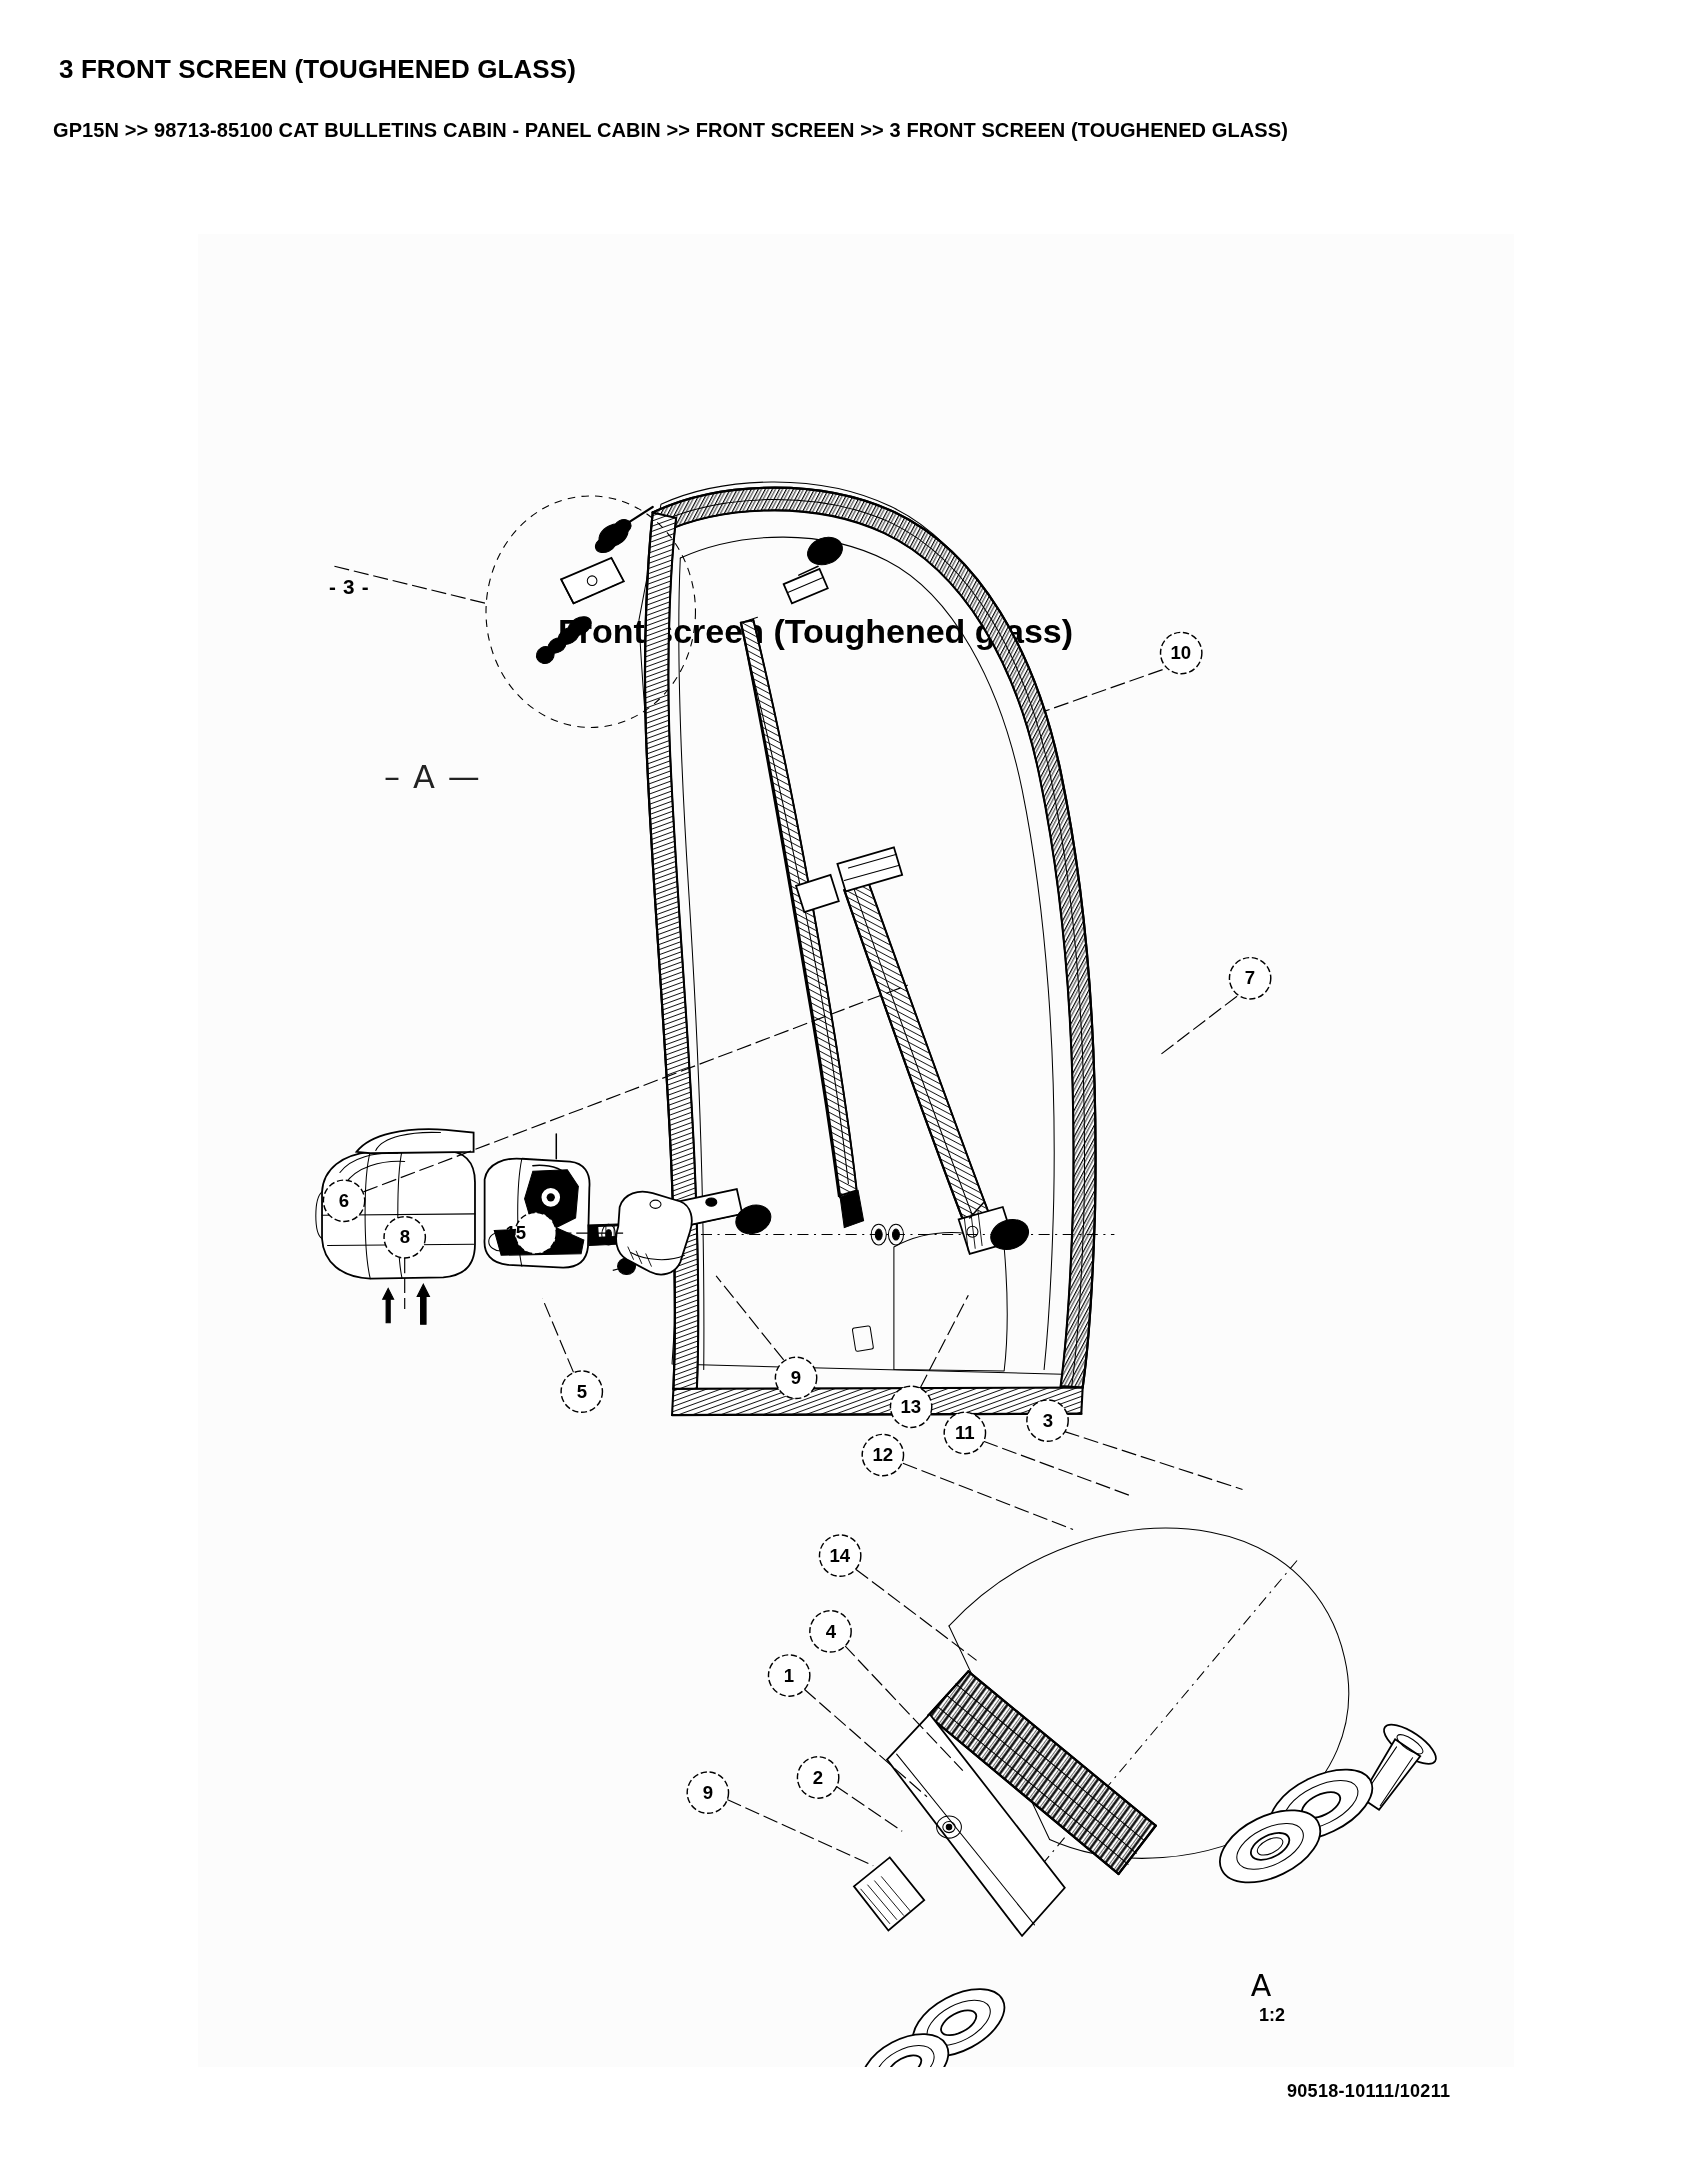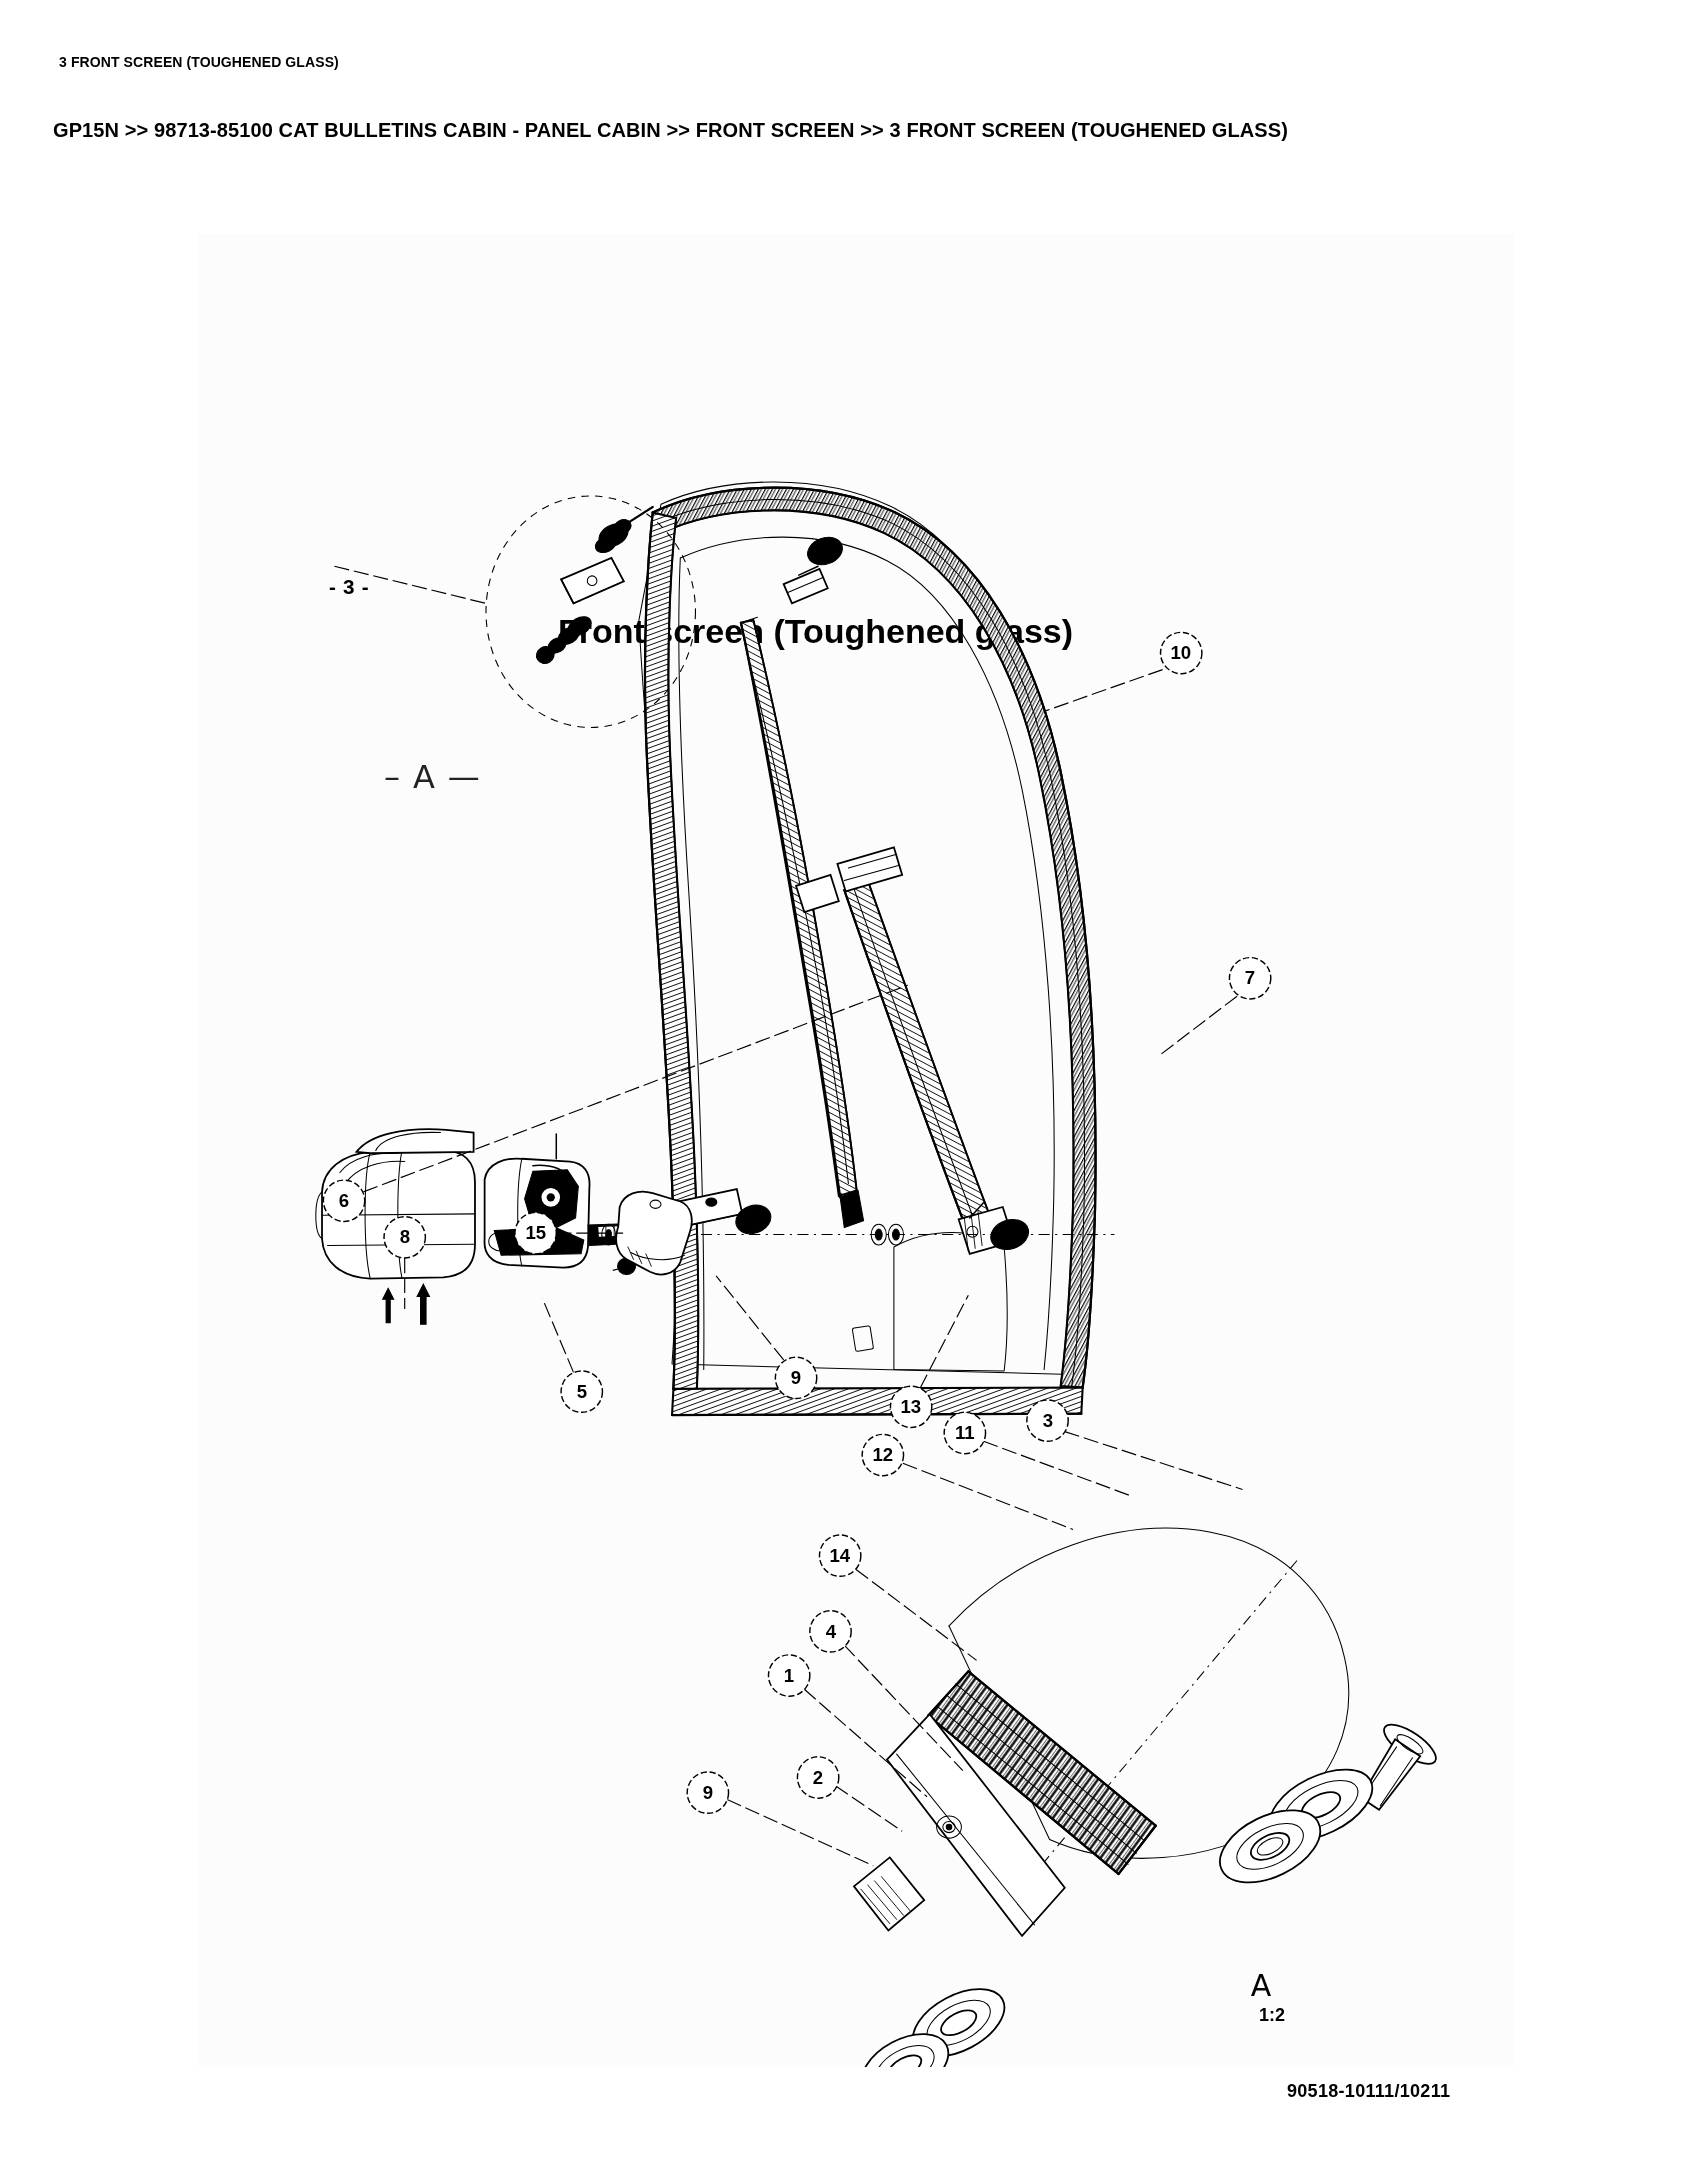--- a/index.html
+++ b/index.html
@@ -21,21 +21,21 @@
   #doc-header {
     position: absolute;
     left: 0;
     top: 0;
     width: 1687px;
   }
   #page-heading {
     position: absolute;
     left: 59px;
     top: 54px;
-    font-size: 14px;
+    font-size: 26px;
     font-weight: bold;
     letter-spacing: 0.1px;
     white-space: nowrap;
   }
   #breadcrumb {
     position: absolute;
     left: 53px;
     top: 119px;
     font-size: 20px;
     font-weight: bold;
@@ -519,21 +519,21 @@
         <line x1="925" y1="2252" x2="1022" y2="2318" class="leader"></line>
         <circle cx="900" cy="2240" r="30" class="bal"></circle>
         <line x1="768" y1="2272" x2="980" y2="2368" class="leader"></line>
         <circle cx="740" cy="2262" r="30" class="bal"></circle>
       </g>
   </svg>
 <div class="balloon-label" style="left: 983px; top: 419px;">10</div>
     <div class="balloon-label" style="left: 146px; top: 967px;">6</div>
     <div class="balloon-label" style="left: 1052px; top: 744px;">7</div>
     <div class="balloon-label" style="left: 207px; top: 1003px;">8</div>
-    <div class="balloon-label" style="left: 338px; top: 999px;">15</div>
+    <div class="balloon-label" style="left: 318px; top: 999px;">15</div>
     <div class="balloon-label" style="left: 384px; top: 1158px;">5</div>
     <div class="balloon-label" style="left: 598px; top: 1144px;">9</div>
     <div class="balloon-label" style="left: 713px; top: 1173px;">13</div>
     <div class="balloon-label" style="left: 767px; top: 1199px;">11</div>
     <div class="balloon-label" style="left: 850px; top: 1187px;">3</div>
     <div class="balloon-label" style="left: 685px; top: 1221px;">12</div>
     <div class="balloon-label" style="left: 642px; top: 1322px;">14</div>
     <div class="balloon-label" style="left: 633px; top: 1398px;">4</div>
     <div class="balloon-label" style="left: 591px; top: 1442px;">1</div>
     <div class="balloon-label" style="left: 620px; top: 1544px;">2</div>

